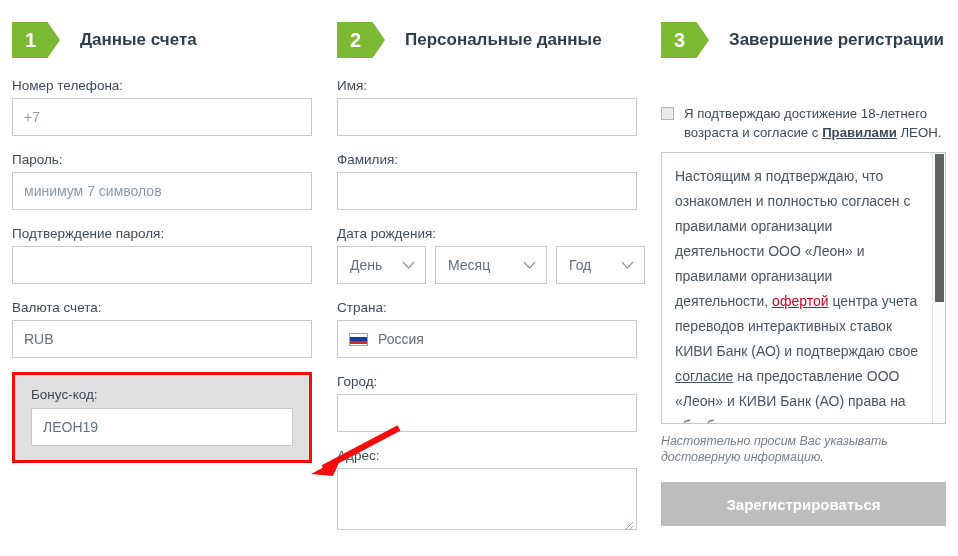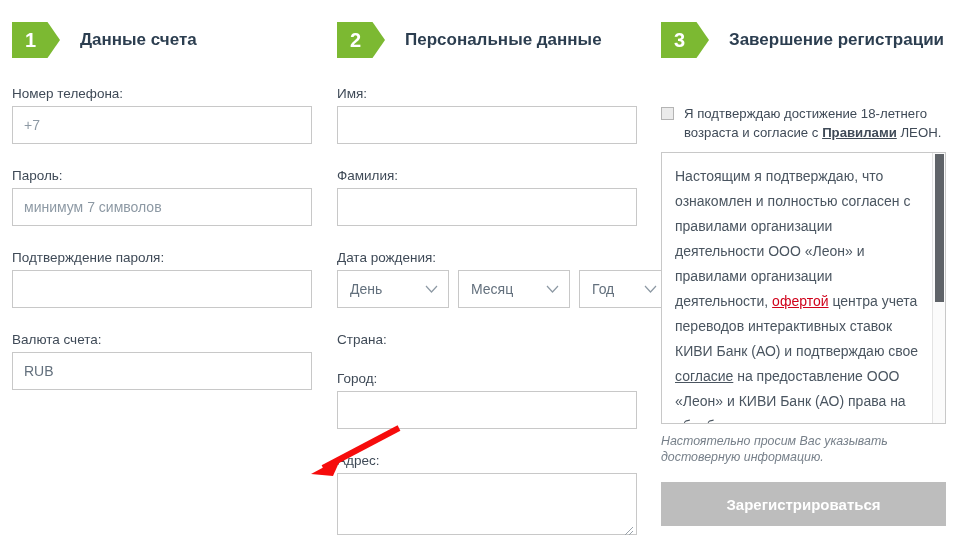--- a/index.html
+++ b/index.html
@@ -50,21 +50,21 @@
   }
   .step-title {
     margin-left: 20px;
     font-size: 17px;
     font-weight: bold;
     color: #2c3e50;
     white-space: nowrap;
   }
 
   
-  .field { margin-top: 24px; }
+  .field { margin-top: 16px; }
   .field:first-of-type { margin-top: 14px; }
   .label {
     font-size: 13.5px;
     color: #3f4a57;
     margin-bottom: 5px;
     display: block;
   }
   .input {
     width: 100%;
     height: 38px;
@@ -85,21 +85,21 @@
     border: 1px solid #c8c8c8;
     background: #fff;
     display: flex;
     align-items: center;
     justify-content: space-between;
     padding: 0 10px 0 12px;
     font-size: 14px;
     color: #63707d;
     flex: none;
   }
-  .sel-day { width: 112px; }
+  .sel-day { width: 89px; }
   .sel-month { width: 112px; }
   .sel-year { width: 89px; }
   .chev {
     width: 13px; height: 8px;
     flex: none;
     margin-left: 6px;
   }
   .chev svg { display: block; }
 
   
@@ -264,20 +264,24 @@
     <div class="field">
       <span class="label">Подтверждение пароля:</span>
       <div class="input"></div>
     </div>
 
     <div class="field">
       <span class="label">Валюта счета:</span>
       <div class="input">RUB</div>
     </div>
 
+    <div class="bonus-wrap">
+      <span class="label">Бонус-код:</span>
+      <div class="input">ЛЕОН19</div>
+    </div>
 
   </div>
 
   <div class="col col-2">
 
     <div class="step-head">
       <div class="step-badge">2</div>
       <div class="step-title">Персональные данные</div>
     </div>
 
@@ -320,20 +324,28 @@
                 <path d="M1 1 L6.5 7 L12 1" fill="none" stroke="#8d99a4" stroke-width="1.2"></path>
               </svg>
           </span>
         </div>
 
       </div>
     </div>
 
     <div class="field">
       <span class="label">Страна:</span>
+      <div class="input">
+        <span class="flag">
+            <i class="w"></i>
+            <i class="b"></i>
+            <i class="r"></i>
+          </span>
+        <span>Россия</span>
+      </div>
     </div>
 
     <div class="field">
       <span class="label">Город:</span>
       <div class="input"></div>
     </div>
 
     <div class="field">
       <span class="label">Адрес:</span>
       <div class="textarea">

